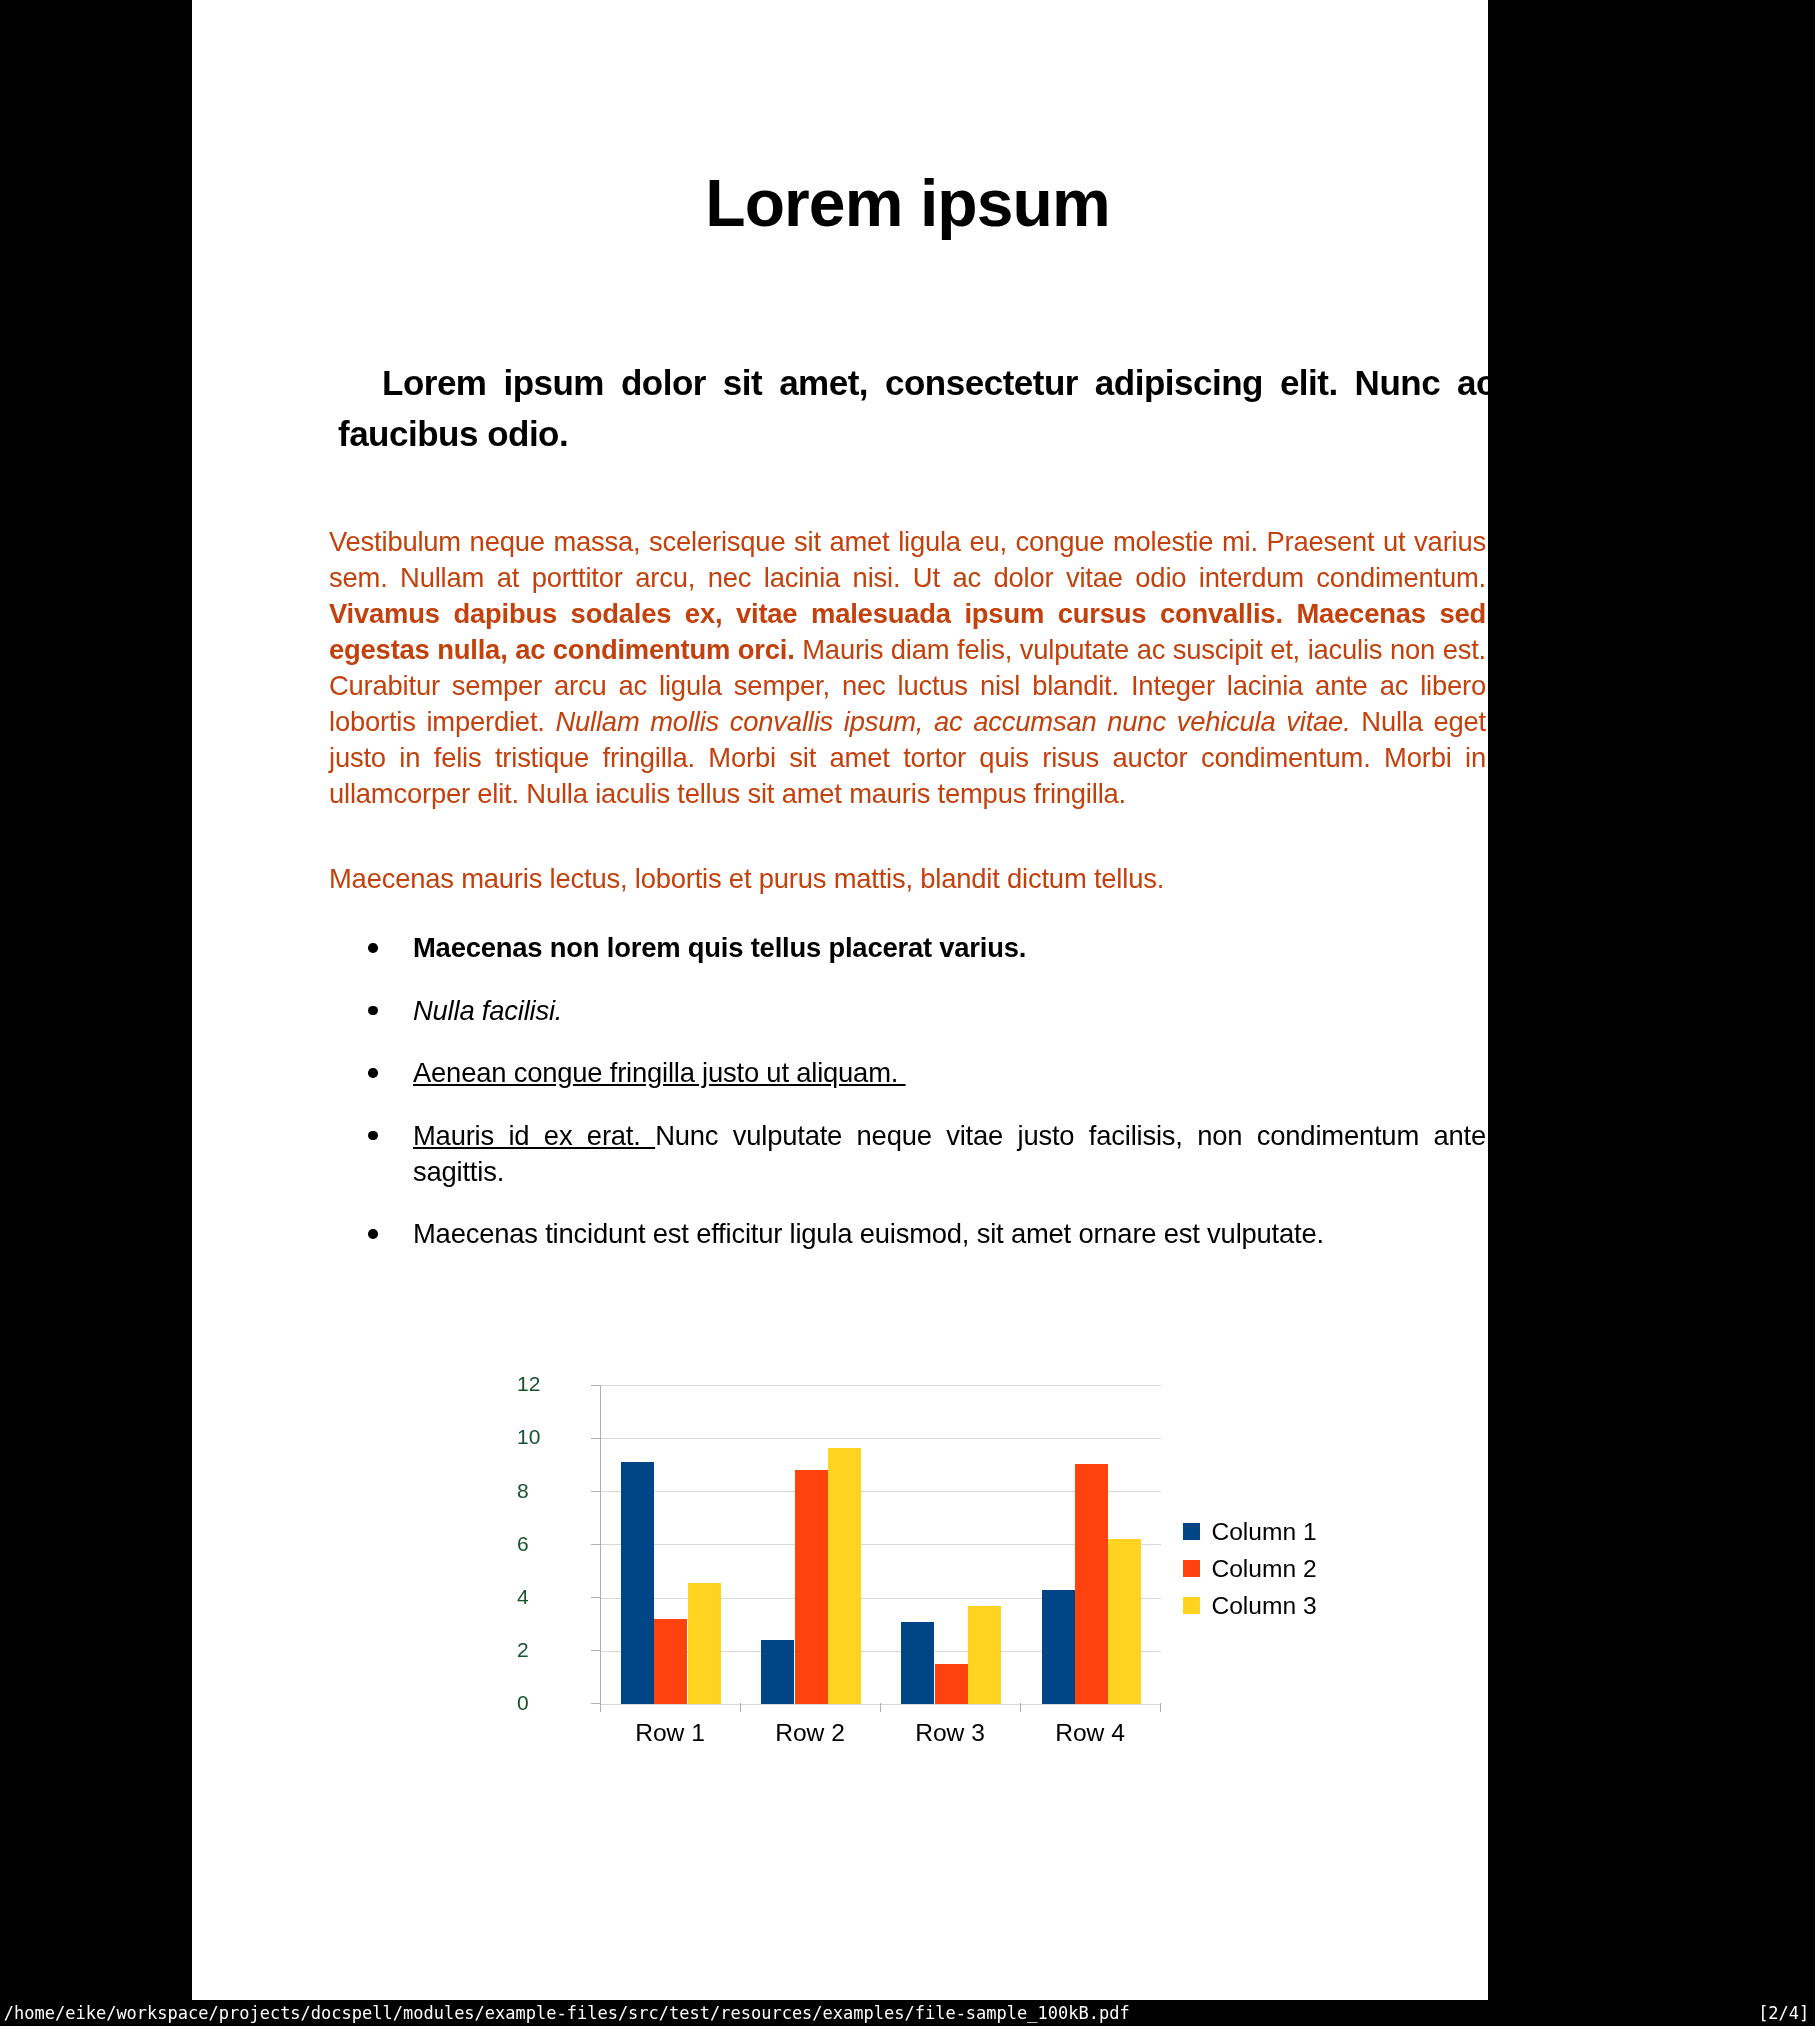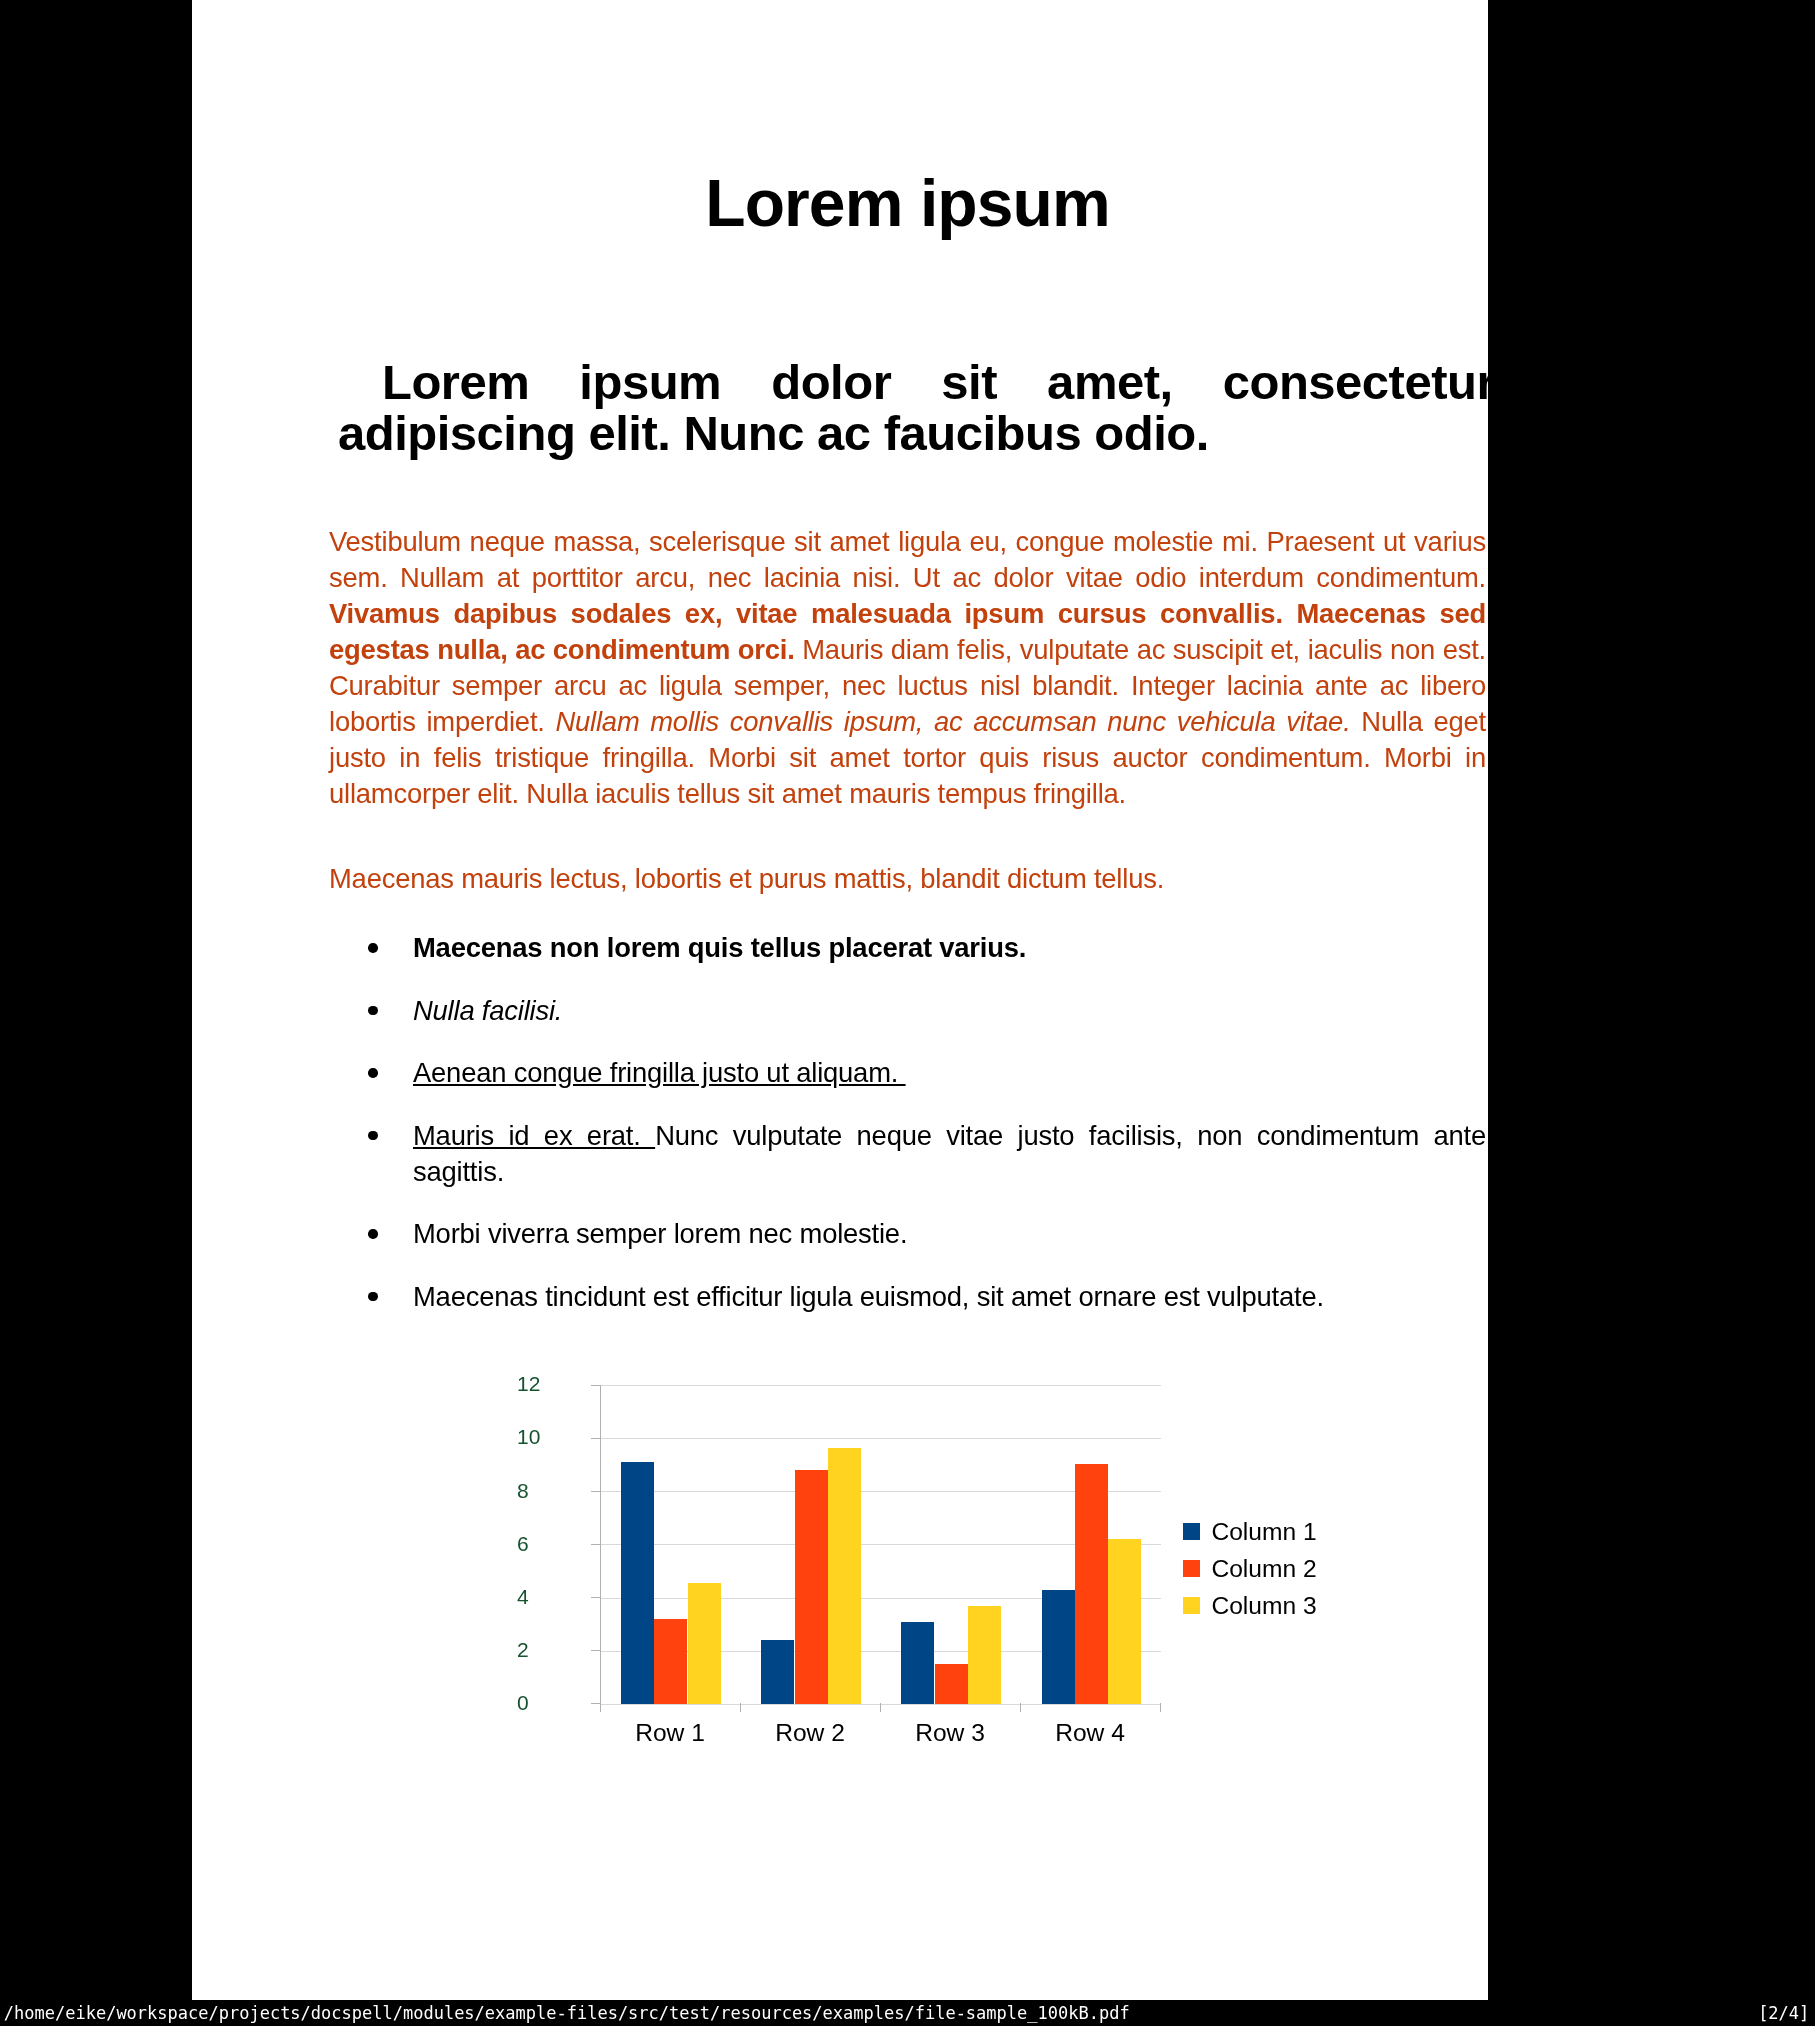--- a/index.html
+++ b/index.html
@@ -19,21 +19,21 @@
   .doc-title{
     position:absolute;left:137px;top:162px;width:1157px;
     margin:0;
     font-size:66px;line-height:83px;font-weight:bold;
     text-align:center;color:#000;
     letter-spacing:-0.9px;
   }
   .doc-heading{
     position:absolute;left:137px;top:348px;width:1157px;
     margin:9px;
-    font-size:49px;line-height:51px;font-weight:bold;
+    font-size:35px;line-height:51px;font-weight:bold;
     color:#000;text-indent:44px;
     letter-spacing:-0.5px;
     text-align:justify;
   }
   .para{
     position:absolute;left:137px;width:1157px;
     margin:0;
     font-size:27.4px;line-height:36px;color:#c2410c;
     letter-spacing:-0.2px;
   }
@@ -106,21 +106,20 @@
 
     <p class="para justify" id="para1"><span class="run-normal">Vestibulum neque massa, scelerisque sit amet ligula eu, congue molestie mi. Praesent ut varius sem. Nullam at porttitor arcu, nec lacinia nisi. Ut ac dolor vitae odio interdum condimentum. </span><span class="run-bold">Vivamus dapibus sodales ex, vitae malesuada ipsum cursus convallis. Maecenas sed egestas nulla, ac condimentum orci. </span><span class="run-normal">Mauris diam felis, vulputate ac suscipit et, iaculis non est. Curabitur semper arcu ac ligula semper, nec luctus nisl blandit. Integer lacinia ante ac libero lobortis imperdiet. </span><span class="run-italic">Nullam mollis convallis ipsum, ac accumsan nunc vehicula vitae. </span><span class="run-normal">Nulla eget justo in felis tristique fringilla. Morbi sit amet tortor quis risus auctor condimentum. Morbi in ullamcorper elit. Nulla iaculis tellus sit amet mauris tempus fringilla.</span></p>
 
     <p class="para" id="para2">Maecenas mauris lectus, lobortis et purus mattis, blandit dictum tellus.</p>
 
     <ul class="bullets" id="bullet-list">
         <li><span class="bullet-dot"></span><span class="run-bold">Maecenas non lorem quis tellus placerat varius.</span></li>
         <li><span class="bullet-dot"></span><span class="run-italic">Nulla facilisi.</span></li>
         <li><span class="bullet-dot"></span><span class="run-underline">Aenean congue fringilla justo ut aliquam.&nbsp;</span></li>
         <li><span class="bullet-dot"></span><span class="run-underline">Mauris id ex erat.&nbsp;</span><span class="run-normal">Nunc vulputate neque vitae justo facilisis, non condimentum ante sagittis.</span></li>
-        <li><span class="bullet-dot"></span><span class="run-normal">Morbi viverra semper lorem nec molestie.</span></li>
         <li><span class="bullet-dot"></span><span class="run-normal">Maecenas tincidunt est efficitur ligula euismod, sit amet ornare est vulputate.</span></li>
       </ul>
 
     <div class="chart-layer">
       <div class="plot" id="plot">
           <div class="gridline" style="top: 319px;"></div>
           <div class="gridline" style="top: 266px;"></div>
           <div class="gridline" style="top: 213px;"></div>
           <div class="gridline" style="top: 159px;"></div>
           <div class="gridline" style="top: 106px;"></div>

